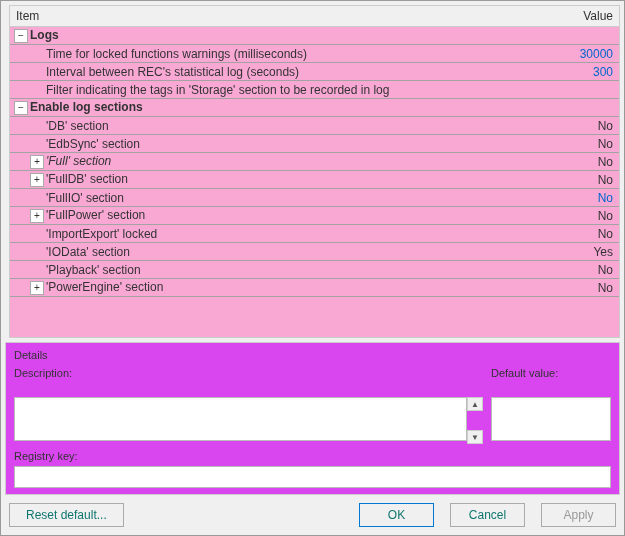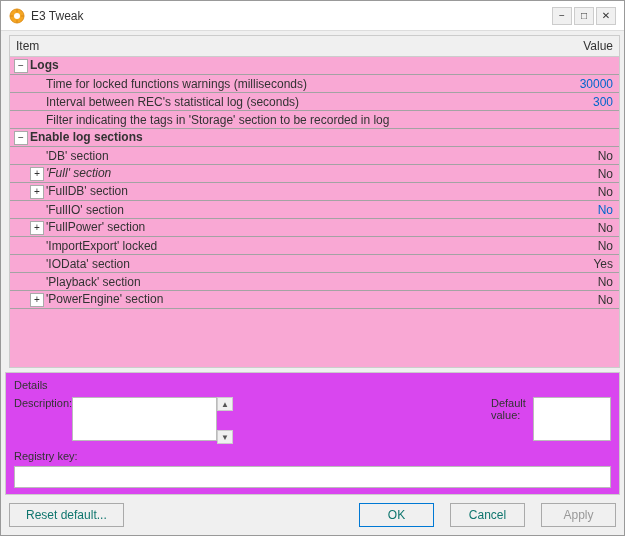--- a/index.html
+++ b/index.html
@@ -146,21 +146,22 @@
       font-size: 11px;
       color: #333;
       margin-bottom: 6px;
     }
     .details-row {
       display: flex;
       gap: 8px;
     }
     .details-col {
       display: flex;
-      flex-direction: row;
+      flex-direction: column;
+      gap: 16px;
     }
     .details-col.desc { flex: 1; }
     .details-col.default-val { width: 120px; }
     .details-label {
       font-size: 11px;
       color: #333;
       margin-bottom: 2px;
     }
     .details-textarea {
       border: 1px solid #bbb;
@@ -237,38 +238,20 @@
       color: #555;
     }
     .textarea-wrapper .scroll-btn.up { top: 0; height: 14px; line-height: 14px; }
     .textarea-wrapper .scroll-btn.dn { bottom: 0; height: 14px; line-height: 14px; }
   </style>
 </head>
 <body>
 
 <div class="window">
 
-  <div class="title-bar">
-    <div class="title-bar-icon">
-      <svg width="16" height="16" viewBox="0 0 16 16">
-        <circle cx="8" cy="8" r="7" fill="#f5a623" stroke="#e0901a" stroke-width="1"></circle>
-        <circle cx="8" cy="8" r="3" fill="#fff"></circle>
-        <line x1="8" y1="1" x2="8" y2="4" stroke="#e0901a" stroke-width="1.5"></line>
-        <line x1="8" y1="12" x2="8" y2="15" stroke="#e0901a" stroke-width="1.5"></line>
-        <line x1="1" y1="8" x2="4" y2="8" stroke="#e0901a" stroke-width="1.5"></line>
-        <line x1="12" y1="8" x2="15" y2="8" stroke="#e0901a" stroke-width="1.5"></line>
-      </svg>
-    </div>
-    <span class="title-bar-text">E3 Tweak</span>
-    <div class="title-bar-controls">
-      <button class="title-bar-btn">−</button>
-      <button class="title-bar-btn">□</button>
-      <button class="title-bar-btn close">✕</button>
-    </div>
-  </div>
 
   <div class="main-content">
 
     <div class="table-container">
       <div class="table-scroll">
         <table>
           <thead>
             <tr>
               <th>Item</th>
               <th class="value-col">Value</th>
@@ -290,20 +273,24 @@
               <tr class="table-row">
                 <td style="padding-left: 20px;"><span style="display: inline-block; width: 16px;"></span><span>Filter indicating the tags in 'Storage' section to be recorded in log</span></td>
                 <td class="value-cell"></td>
               </tr>
               <tr class="table-row">
                 <td style="padding-left: 4px;"><span class="expand-icon">−</span><span style="font-weight: bold;">Enable log sections</span></td>
                 <td class="value-cell"></td>
               </tr>
               <tr class="table-row">
                 <td style="padding-left: 20px;"><span style="display: inline-block; width: 16px;"></span><span>'DB' section</span></td>
+                <td class="value-cell">No</td>
+              </tr>
+              <tr class="table-row">
+                <td style="padding-left: 20px;"><span style="display: inline-block; width: 16px;"></span><span>'EdbSync' section</span></td>
                 <td class="value-cell">No</td>
               </tr>
               <tr class="table-row">
                 <td style="padding-left: 20px; font-style: italic;"><span class="expand-icon">+</span><span>'Full' section</span></td>
                 <td class="value-cell">No</td>
               </tr>
               <tr class="table-row">
                 <td style="padding-left: 20px;"><span class="expand-icon">+</span><span>'FullDB' section</span></td>
                 <td class="value-cell">No</td>
               </tr>

